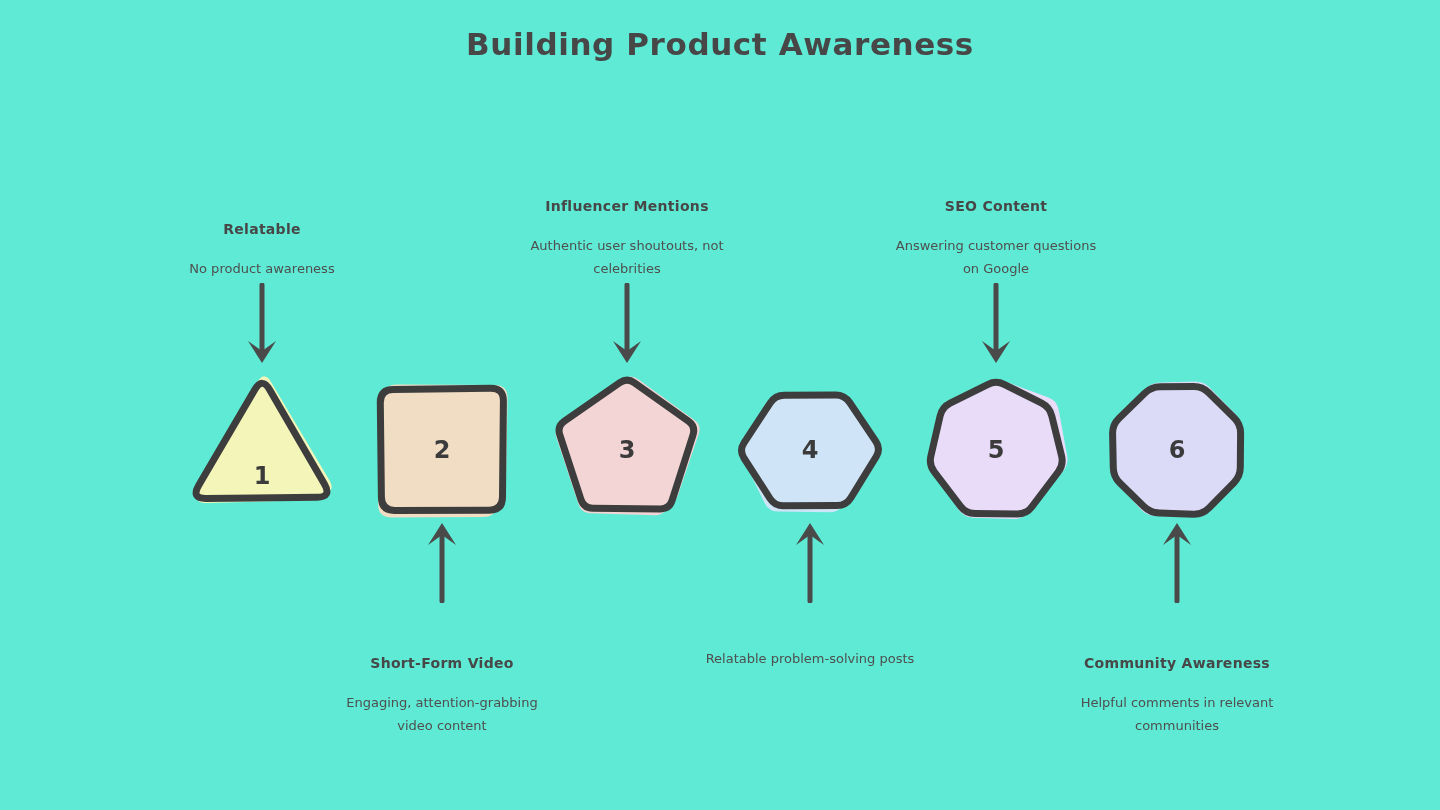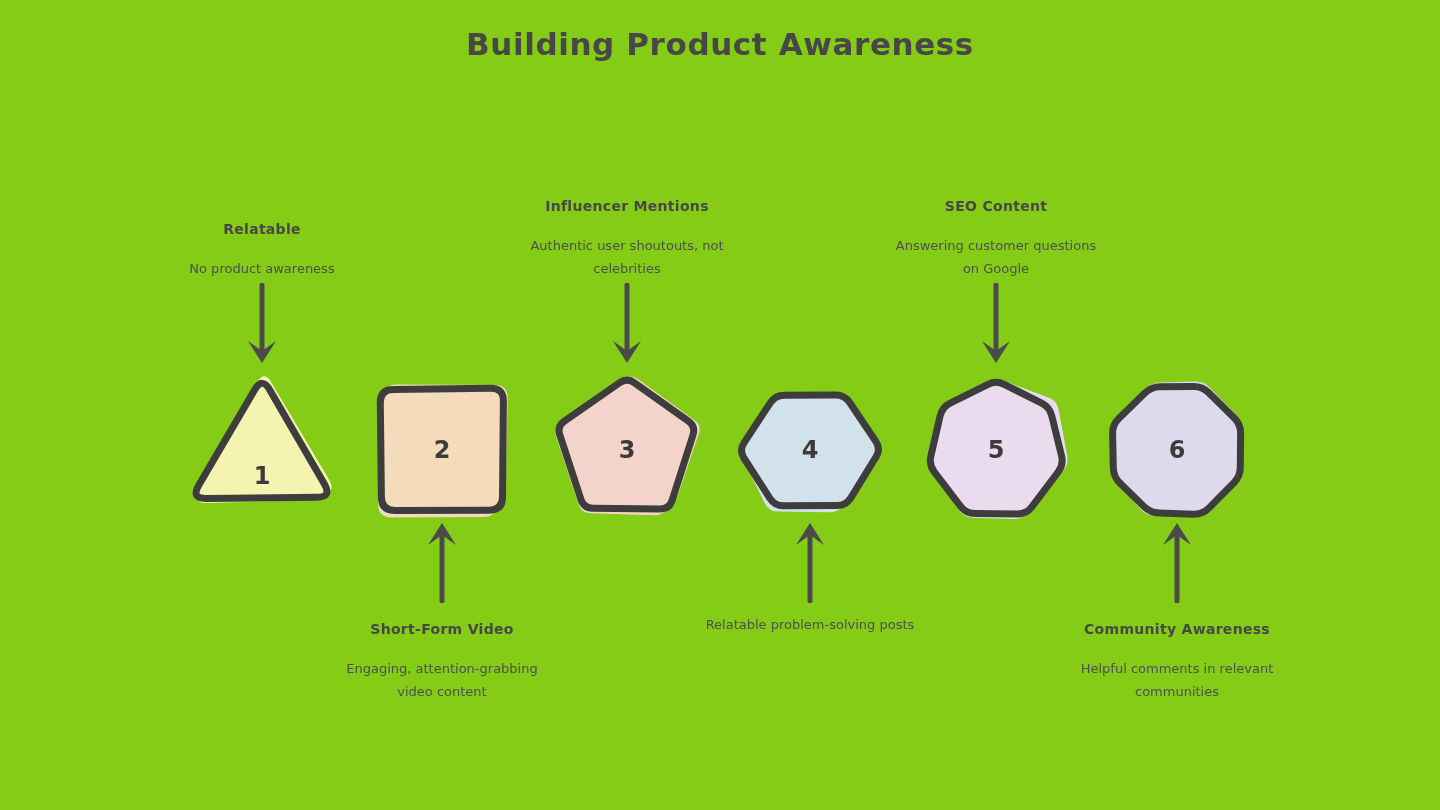--- a/index.html
+++ b/index.html
@@ -11,21 +11,21 @@
     height: 810px;
     background: #ffffff;
     font-family: "DejaVu Sans", sans-serif;
     overflow: hidden;
   }
 
   #canvas {
     position: relative;
     width: 1440px;
     height: 810px;
-    background: #84cc16;
+    background: #5eead4;
   }
 
   
   #title {
     position: absolute;
     top: 26px;
     left: 0;
     width: 1440px;
     text-align: center;
     font-family: "DejaVu Sans", sans-serif;
@@ -44,21 +44,21 @@
   }
 
   
   .labelblock {
     position: absolute;
     width: 230px;
     left: 0;
     text-align: center;
   }
   .labelblock.above { bottom: 530px; }
-  .labelblock.below { top: 614px; }
+  .labelblock.below { top: 648px; }
 
   .step-title {
     font-family: "DejaVu Sans", sans-serif;
     font-size: 14px;
     font-weight: bold;
     color: #474747;
     line-height: 30px;
     letter-spacing: 0.3px;
     margin: 0 0 14px 0;
   }

